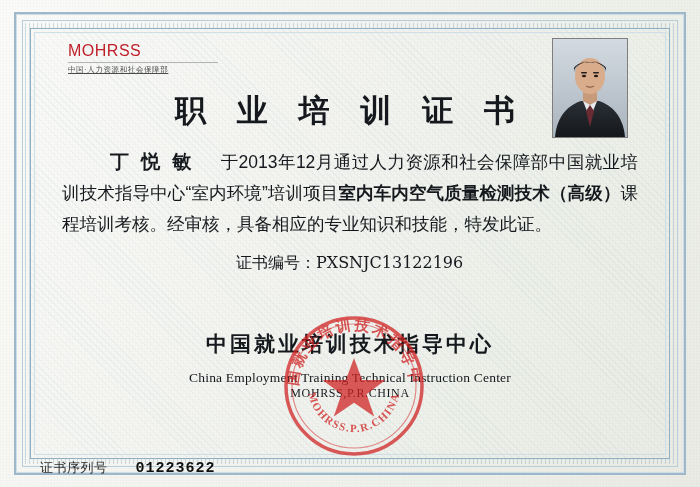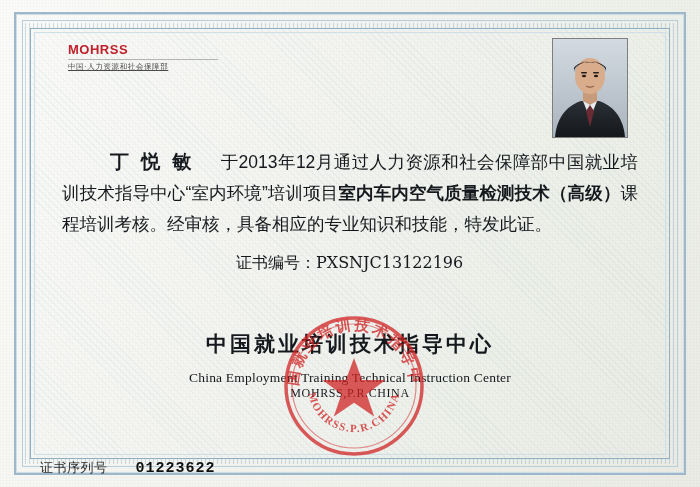--- a/index.html
+++ b/index.html
@@ -86,22 +86,22 @@
 
   
   .logo {
     position: absolute;
     left: 28px;
     top: 5px;
     width: 190px;
   }
   .logo-mark {
     font-family: "Liberation Sans", sans-serif;
-    font-weight: bold;
-    font-size: 13px;
+    font-weight: normal;
+    font-size: 16px;
     letter-spacing: 0.5px;
     color: #c0202a;
     line-height: 1;
   }
   .logo-rule {
     margin-top: 3px;
     height: 1px;
     background: #b4b4b4;
     width: 150px;
   }
@@ -286,20 +286,21 @@
         <ellipse cx="31" cy="37" rx="2.1" ry="1.3" fill="#241a14"></ellipse>
         <ellipse cx="43" cy="37" rx="2.1" ry="1.3" fill="#241a14"></ellipse>
 
         <rect x="28" y="33" width="6" height="1.4" rx="0.7" fill="#25201c"></rect>
         <rect x="40" y="33" width="6" height="1.4" rx="0.7" fill="#25201c"></rect>
 
         <path d="M33 47 Q37 49.5 41 47" stroke="#9c6a54" stroke-width="1.3" fill="none"></path>
       </svg>
     </div>
 
+    <div class="cert-title">职 业 培 训 证 书</div>
 
     <div class="body-text">
       <span class="name">丁 悦 敏</span><span>于2013年12月通过人力资源和社会保障部中国就业培训技术指导中心“室内环境”培训项目</span><span class="bold-seg">室内车内空气质量检测技术（高级）</span><span>课程培训考核。经审核，具备相应的专业知识和技能，特发此证。</span>
     </div>
 
     <div class="numbers">
       <div>
         <span>证书编号：</span><span>PXSNJC13122196</span>
       </div>
     </div>

